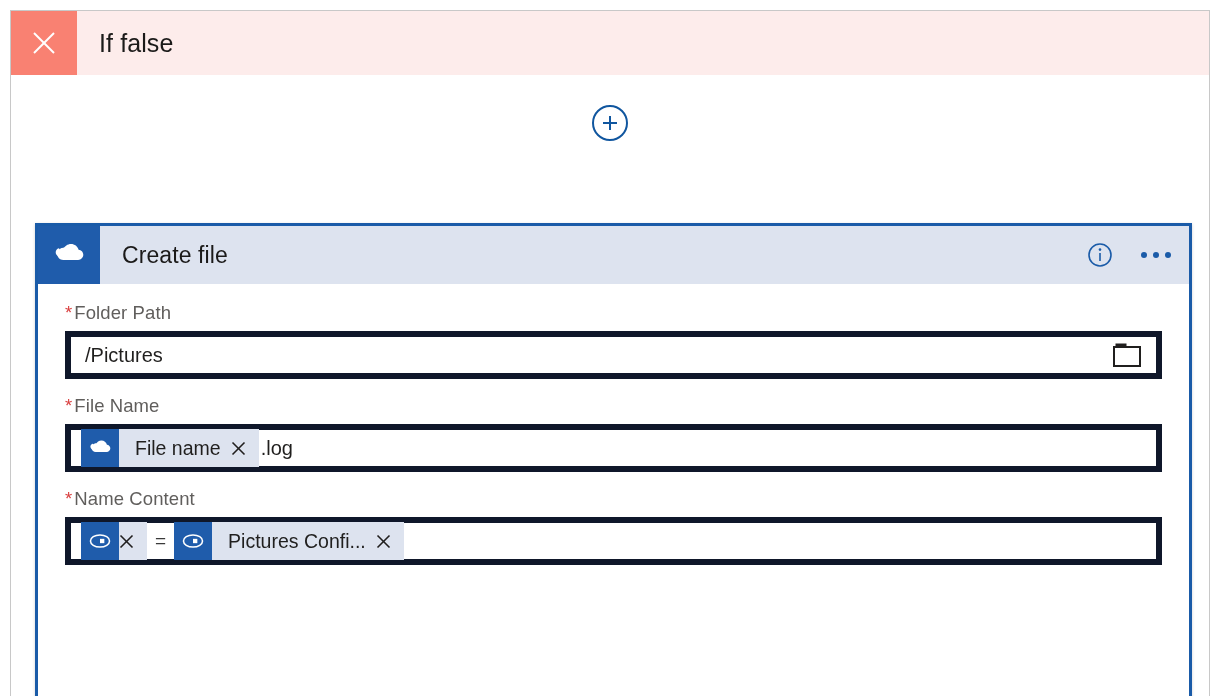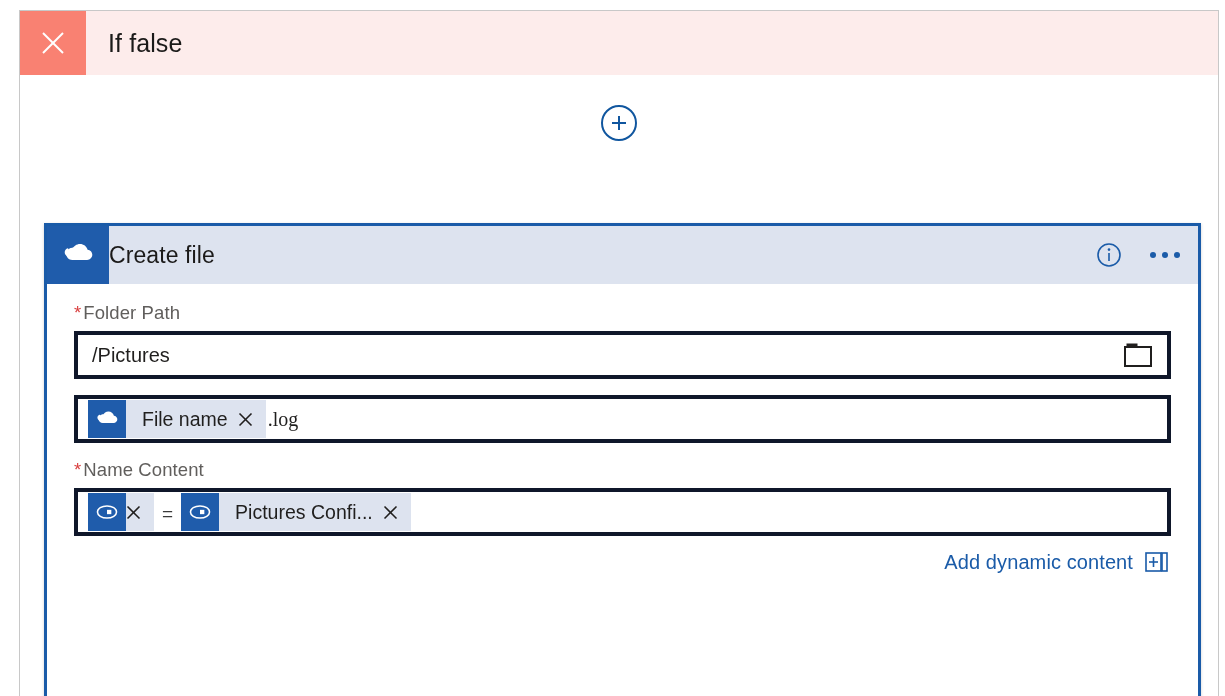--- a/index.html
+++ b/index.html
@@ -16,21 +16,21 @@
     position: relative;
     width: 1225px;
     height: 696px;
     background: #ffffff;
     overflow: hidden;
   }
 
   
   .scope {
     position: absolute;
-    left: 19px;
+    left: 10px;
     top: 10px;
     width: 1200px;
     height: 686px;
     background: #ffffff;
     border: 1px solid #c8c8c8;
     border-bottom: none;
     box-sizing: border-box;
   }
 
   
@@ -114,20 +114,21 @@
     height: 58px;
     background: #1f5cab;
     display: flex;
     align-items: center;
     justify-content: center;
   }
   .card-logo svg { display: block; }
   .card-title {
     font-size: 23px;
     color: #1b1a19;
+    padding-left: 22px;
     letter-spacing: .1px;
   }
   .card-header-actions {
     position: absolute;
     right: 16px;
     top: 0;
     height: 58px;
     display: flex;
     align-items: center;
     gap: 26px;
@@ -166,21 +167,21 @@
     margin-bottom: 7px;
     letter-spacing: .1px;
     white-space: nowrap;
   }
   .req {
     color: #d93f3f;
     margin-right: 2px;
   }
 
   .input-box {
-    border: 4px solid #0f172a;
+    border: 6px solid #0f172a;
     background: #ffffff;
     height: 48px;
     box-sizing: border-box;
     display: flex;
     align-items: center;
     padding: 0 0 0 14px;
     position: relative;
     cursor: text;
   }
   .input-box.with-btn { padding-right: 56px; }
@@ -235,21 +236,20 @@
     display: flex;
     align-items: center;
     padding-right: 13px;
     cursor: pointer;
   }
   .token-x svg { display: block; }
   .plain-text {
     font-size: 20px;
     color: #201f1e;
     padding-left: 2px;
-    font-family: Liberation Serif, serif;
   }
   .eq-sep {
     font-size: 19px;
     color: #3a3a3a;
     padding: 0 8px;
     align-self: flex-end;
     margin-bottom: 7px;
   }
 
   
@@ -338,20 +338,23 @@
               <span class="folder-btn">
                 <svg width="30" height="26" viewBox="0 0 30 26" aria-hidden="true">
                   <rect x="2" y="5" width="26" height="19" fill="none" stroke="#201f1e" stroke-width="2"></rect>
                   <rect x="3.5" y="1.5" width="11" height="4.5" fill="#201f1e"></rect>
                 </svg>
               </span>
             </div>
           </div>
 
           <div class="field" style="margin-top:16px;">
+            <div class="field-label">
+              <span class="req">*</span><span>File Name</span>
+            </div>
             <div class="input-box token-box">
               <span class="token">
                 <span class="token-icon">
                   <svg width="26" height="19" viewBox="0 0 36 26" aria-hidden="true">
                     <path d="M12.5 7.2c1.1-3.1 4.1-5.2 7.5-5.2 3.6 0 6.7 2.4 7.6 5.7 2.6.2 4.7 2.4 4.7 5.1 0 2.8-2.3 5.1-5.1 5.1H12.2c-3.3 0-6-2.7-6-6 0-2.9 2.1-5.3 4.9-5.8.4-.1.9 0 1.4.1z" fill="#ffffff"></path>
                     <path d="M8.5 9.4c.6-2.2 2.6-3.8 5-3.8.9 0 1.7.2 2.4.6-1.8.9-3.1 2.5-3.7 4.4-2 .4-3.6 1.9-4.2 3.8-1.9-.4-3.3-2.1-3.3-4.1 0-1.9 1.3-3.5 3.1-4 .2-.3.4.1.7 1.1z" fill="#ffffff"></path>
                   </svg>
                 </span>
                 <span class="token-label">File name</span>
                 <span class="token-x">
@@ -396,29 +399,18 @@
                 <span class="token-x">
                   <svg width="15" height="15" viewBox="0 0 15 15" aria-hidden="true">
                     <line x1="1.5" y1="1.5" x2="13.5" y2="13.5" stroke="#201f1e" stroke-width="1.6"></line>
                     <line x1="13.5" y1="1.5" x2="1.5" y2="13.5" stroke="#201f1e" stroke-width="1.6"></line>
                   </svg>
                 </span>
               </span>
             </div>
           </div>
 
-          <div class="dyn-row">
-            <span class="dyn-link">Add dynamic content</span>
-            <span class="dyn-icon">
-              <svg width="24" height="24" viewBox="0 0 24 24" aria-hidden="true">
-                <rect x="1" y="3" width="15" height="18" fill="none" stroke="#1A5BA8" stroke-width="1.6"></rect>
-                <line x1="8.5" y1="7" x2="8.5" y2="17" stroke="#1A5BA8" stroke-width="1.6"></line>
-                <line x1="4" y1="12" x2="13" y2="12" stroke="#1A5BA8" stroke-width="1.6"></line>
-                <rect x="17" y="3" width="5" height="18" fill="none" stroke="#1A5BA8" stroke-width="1.6"></rect>
-              </svg>
-            </span>
-          </div>
         </div>
 
       </div>
     </div>
   </div>
 </div>
 
 </body></html>

